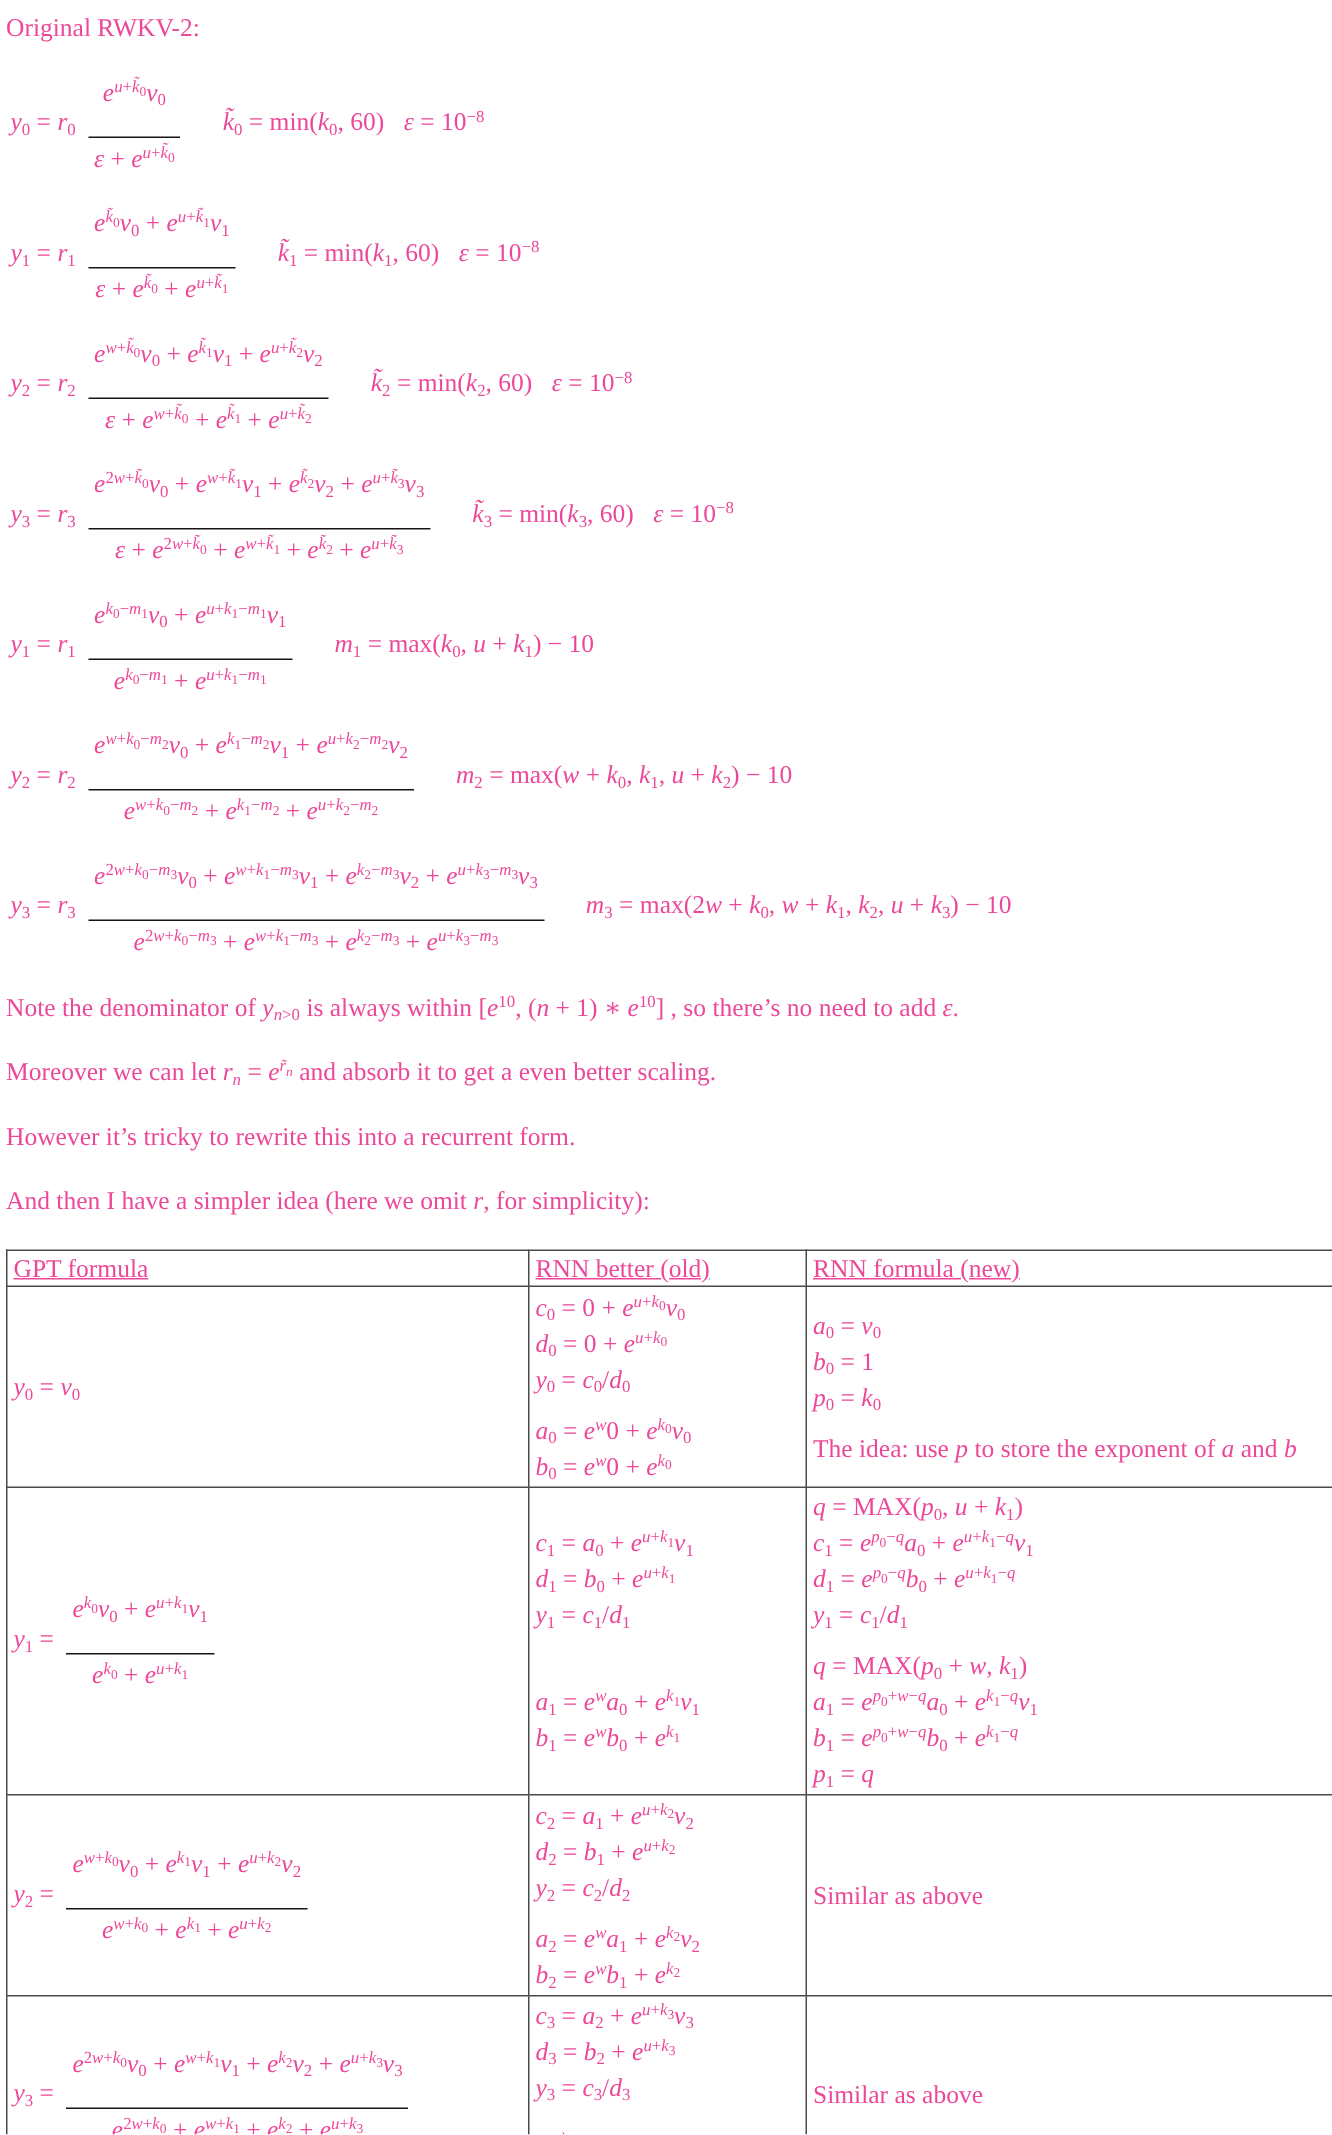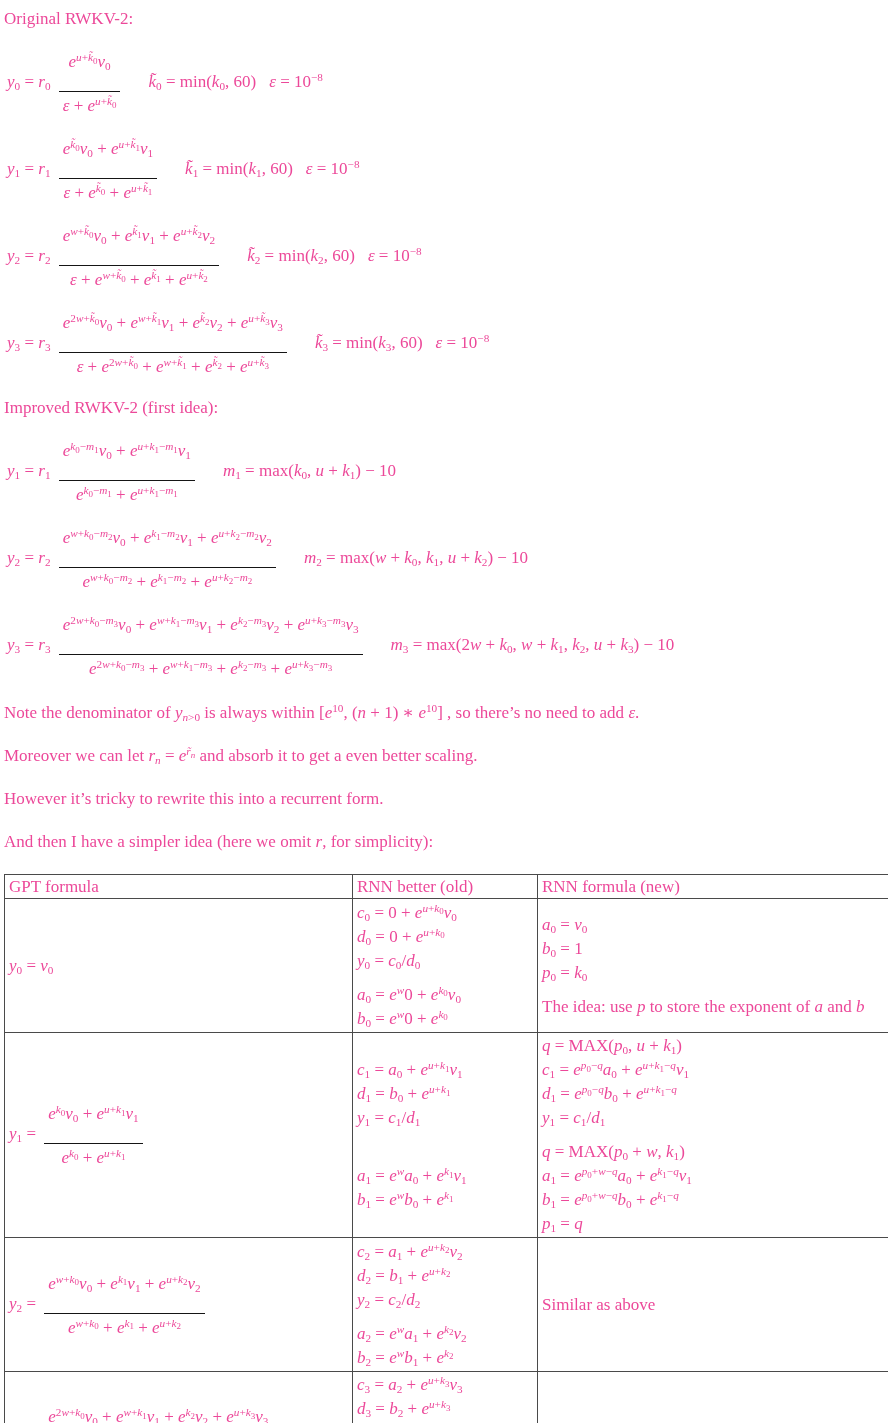--- a/index.html
+++ b/index.html
@@ -22,21 +22,21 @@
   sub { font-size:66%; line-height:0; position:relative; vertical-align:baseline; top:0.28em; }
   sup sub, sub sub { font-size:80%; }
   .gp  { display:inline-block; width:24px; }
   .gp2 { display:inline-block; width:13px; }
   
   table.cmp { border-collapse:collapse; width:887px; margin-top:13px; table-layout:fixed; }
   .cmp th, .cmp td {
     border:1px solid #4a4a4a; padding:1px 4px; font-weight:normal;
     text-align:left; vertical-align:middle; font-size:17px;
   }
-  .cmp th { height:23px; line-height:21px; }
+  .cmp th { height:23px; line-height:21px;text-decoration:underline; }
   .cmp td { line-height:24px; }
   .cmp td.t-gpt { white-space:nowrap; }
   .rw0 td { height:134px; }
   .rw1 td { height:196px; }
   .rw2 td { height:134px; }
   .rw3 td { height:129px; }
   .sp  { display:block; height:10px; }
   .sp3 { display:block; height:34px; }
 </style>
 </head>
@@ -44,21 +44,20 @@
 
 <div class="page">
 
   <div class="hd1">Original RWKV-2:</div>
 
   <div class="fx"><i>y</i><sub>0</sub> = <i>r</i><sub>0</sub> <span class="fr"><span class="nu"><i>e</i><sup><i>u</i>+<i>k̃</i><sub>0</sub></sup><i>v</i><sub>0</sub></span><span class="de"><i>ε</i> + <i>e</i><sup><i>u</i>+<i>k̃</i><sub>0</sub></sup></span></span><span class="gp"></span><i>k̃</i><sub>0</sub> = min(<i>k</i><sub>0</sub>, 60)<span class="gp2"></span><i>ε</i> = 10<sup>−8</sup></div>
   <div class="fx"><i>y</i><sub>1</sub> = <i>r</i><sub>1</sub> <span class="fr"><span class="nu"><i>e</i><sup><i>k̃</i><sub>0</sub></sup><i>v</i><sub>0</sub> + <i>e</i><sup><i>u</i>+<i>k̃</i><sub>1</sub></sup><i>v</i><sub>1</sub></span><span class="de"><i>ε</i> + <i>e</i><sup><i>k̃</i><sub>0</sub></sup> + <i>e</i><sup><i>u</i>+<i>k̃</i><sub>1</sub></sup></span></span><span class="gp"></span><i>k̃</i><sub>1</sub> = min(<i>k</i><sub>1</sub>, 60)<span class="gp2"></span><i>ε</i> = 10<sup>−8</sup></div>
   <div class="fx"><i>y</i><sub>2</sub> = <i>r</i><sub>2</sub> <span class="fr"><span class="nu"><i>e</i><sup><i>w</i>+<i>k̃</i><sub>0</sub></sup><i>v</i><sub>0</sub> + <i>e</i><sup><i>k̃</i><sub>1</sub></sup><i>v</i><sub>1</sub> + <i>e</i><sup><i>u</i>+<i>k̃</i><sub>2</sub></sup><i>v</i><sub>2</sub></span><span class="de"><i>ε</i> + <i>e</i><sup><i>w</i>+<i>k̃</i><sub>0</sub></sup> + <i>e</i><sup><i>k̃</i><sub>1</sub></sup> + <i>e</i><sup><i>u</i>+<i>k̃</i><sub>2</sub></sup></span></span><span class="gp"></span><i>k̃</i><sub>2</sub> = min(<i>k</i><sub>2</sub>, 60)<span class="gp2"></span><i>ε</i> = 10<sup>−8</sup></div>
   <div class="fx"><i>y</i><sub>3</sub> = <i>r</i><sub>3</sub> <span class="fr"><span class="nu"><i>e</i><sup>2<i>w</i>+<i>k̃</i><sub>0</sub></sup><i>v</i><sub>0</sub> + <i>e</i><sup><i>w</i>+<i>k̃</i><sub>1</sub></sup><i>v</i><sub>1</sub> + <i>e</i><sup><i>k̃</i><sub>2</sub></sup><i>v</i><sub>2</sub> + <i>e</i><sup><i>u</i>+<i>k̃</i><sub>3</sub></sup><i>v</i><sub>3</sub></span><span class="de"><i>ε</i> + <i>e</i><sup>2<i>w</i>+<i>k̃</i><sub>0</sub></sup> + <i>e</i><sup><i>w</i>+<i>k̃</i><sub>1</sub></sup> + <i>e</i><sup><i>k̃</i><sub>2</sub></sup> + <i>e</i><sup><i>u</i>+<i>k̃</i><sub>3</sub></sup></span></span><span class="gp"></span><i>k̃</i><sub>3</sub> = min(<i>k</i><sub>3</sub>, 60)<span class="gp2"></span><i>ε</i> = 10<sup>−8</sup></div>
 
-  <div class="hd2">Improved RWKV-2 (first idea):</div>
 
   <div class="fx"><i>y</i><sub>1</sub> = <i>r</i><sub>1</sub> <span class="fr"><span class="nu"><i>e</i><sup><i>k</i><sub>0</sub>−<i>m</i><sub>1</sub></sup><i>v</i><sub>0</sub> + <i>e</i><sup><i>u</i>+<i>k</i><sub>1</sub>−<i>m</i><sub>1</sub></sup><i>v</i><sub>1</sub></span><span class="de"><i>e</i><sup><i>k</i><sub>0</sub>−<i>m</i><sub>1</sub></sup> + <i>e</i><sup><i>u</i>+<i>k</i><sub>1</sub>−<i>m</i><sub>1</sub></sup></span></span><span class="gp"></span><i>m</i><sub>1</sub> = max(<i>k</i><sub>0</sub>, <i>u</i> + <i>k</i><sub>1</sub>) − 10</div>
   <div class="fx"><i>y</i><sub>2</sub> = <i>r</i><sub>2</sub> <span class="fr"><span class="nu"><i>e</i><sup><i>w</i>+<i>k</i><sub>0</sub>−<i>m</i><sub>2</sub></sup><i>v</i><sub>0</sub> + <i>e</i><sup><i>k</i><sub>1</sub>−<i>m</i><sub>2</sub></sup><i>v</i><sub>1</sub> + <i>e</i><sup><i>u</i>+<i>k</i><sub>2</sub>−<i>m</i><sub>2</sub></sup><i>v</i><sub>2</sub></span><span class="de"><i>e</i><sup><i>w</i>+<i>k</i><sub>0</sub>−<i>m</i><sub>2</sub></sup> + <i>e</i><sup><i>k</i><sub>1</sub>−<i>m</i><sub>2</sub></sup> + <i>e</i><sup><i>u</i>+<i>k</i><sub>2</sub>−<i>m</i><sub>2</sub></sup></span></span><span class="gp"></span><i>m</i><sub>2</sub> = max(<i>w</i> + <i>k</i><sub>0</sub>, <i>k</i><sub>1</sub>, <i>u</i> + <i>k</i><sub>2</sub>) − 10</div>
   <div class="fx"><i>y</i><sub>3</sub> = <i>r</i><sub>3</sub> <span class="fr"><span class="nu"><i>e</i><sup>2<i>w</i>+<i>k</i><sub>0</sub>−<i>m</i><sub>3</sub></sup><i>v</i><sub>0</sub> + <i>e</i><sup><i>w</i>+<i>k</i><sub>1</sub>−<i>m</i><sub>3</sub></sup><i>v</i><sub>1</sub> + <i>e</i><sup><i>k</i><sub>2</sub>−<i>m</i><sub>3</sub></sup><i>v</i><sub>2</sub> + <i>e</i><sup><i>u</i>+<i>k</i><sub>3</sub>−<i>m</i><sub>3</sub></sup><i>v</i><sub>3</sub></span><span class="de"><i>e</i><sup>2<i>w</i>+<i>k</i><sub>0</sub>−<i>m</i><sub>3</sub></sup> + <i>e</i><sup><i>w</i>+<i>k</i><sub>1</sub>−<i>m</i><sub>3</sub></sup> + <i>e</i><sup><i>k</i><sub>2</sub>−<i>m</i><sub>3</sub></sup> + <i>e</i><sup><i>u</i>+<i>k</i><sub>3</sub>−<i>m</i><sub>3</sub></sup></span></span><span class="gp"></span><i>m</i><sub>3</sub> = max(2<i>w</i> + <i>k</i><sub>0</sub>, <i>w</i> + <i>k</i><sub>1</sub>, <i>k</i><sub>2</sub>, <i>u</i> + <i>k</i><sub>3</sub>) − 10</div>
 
   <div class="para">Note the denominator of <i>y</i><sub><i>n</i>&gt;0</sub> is always within [<i>e</i><sup>10</sup>, (<i>n</i> + 1) ∗ <i>e</i><sup>10</sup>] , so there’s no need to add <i>ε</i>.</div>
   <div class="para">Moreover we can let <i>r</i><sub><i>n</i></sub> = <i>e</i><sup><i>r̃</i><sub><i>n</i></sub></sup> and absorb it to get a even better scaling.</div>
   <div class="para">However it’s tricky to rewrite this into a recurrent form.</div>
   <div class="para">And then I have a simpler idea (here we omit <i>r</i>, for simplicity):</div>
 

